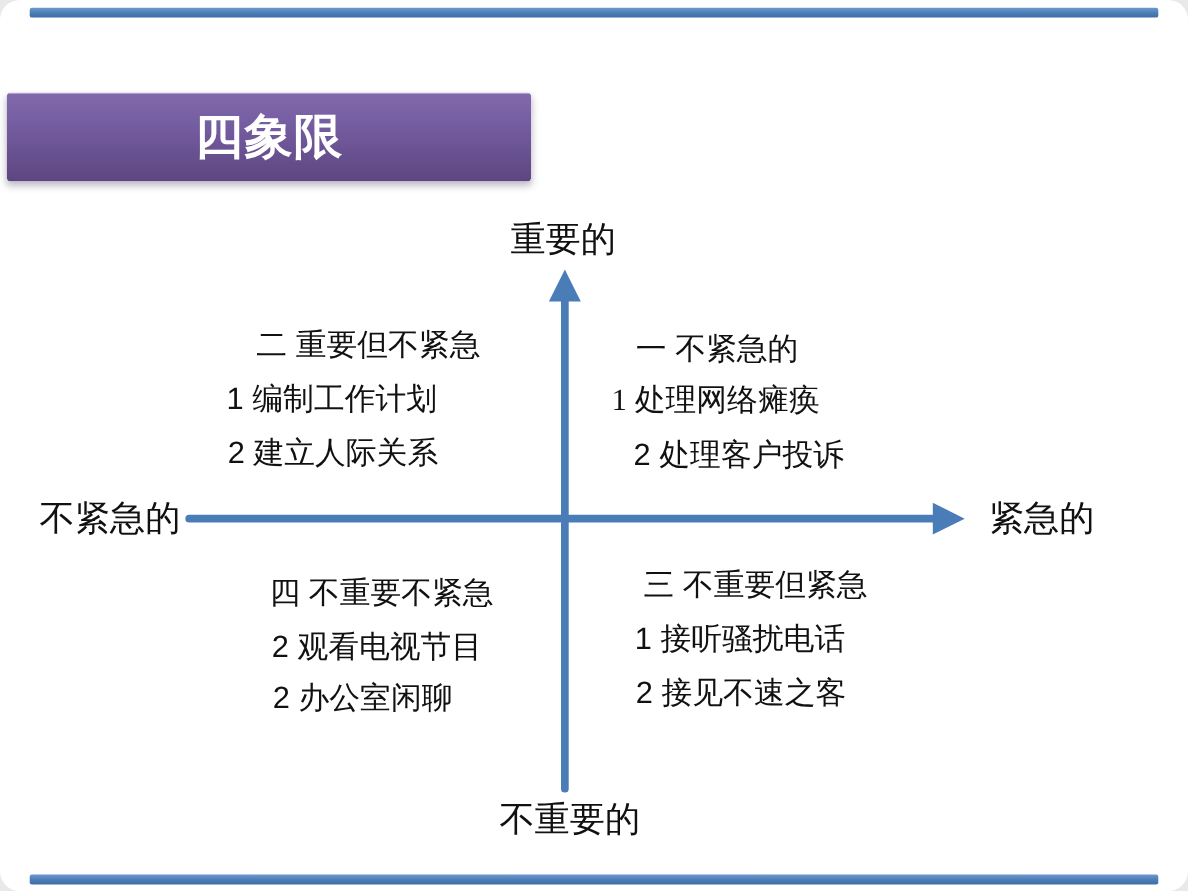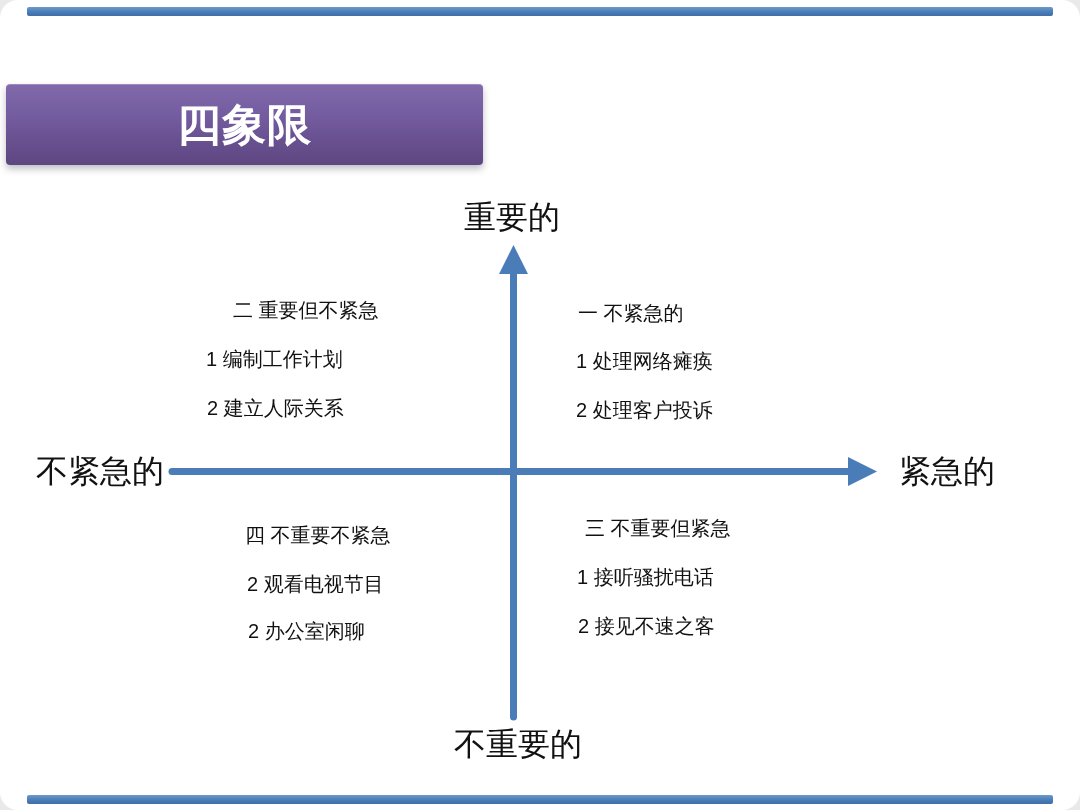--- a/index.html
+++ b/index.html
@@ -36,35 +36,35 @@
     font-size:44px;font-weight:bold;color:#ffffff;
     letter-spacing:1px;
   }
 
   
   .axes-svg{position:absolute;left:0;top:0;width:1080px;height:810px;}
 
   
   .t{position:absolute;white-space:nowrap;line-height:1;}
   .axis-label{font-size:32px;}
-  .q-line{font-size:20px;}
+  .q-line{font-size:28px;}
 
   
   .lbl-top{left:464px;top:201px;}
   .lbl-bottom{left:454px;top:728px;}
   .lbl-left{left:36px;top:455px;}
   .lbl-right{left:899px;top:455px;}
 
   
   .q2-h {left:233px;top:300px;}
   .q2-i1{left:206px;top:349px;}
   .q2-i2{left:207px;top:398px;}
   
   .q1-h {left:578px;top:303px;}
-  .q1-i1{left:576px;top:351px;}
+  .q1-i1{left:556px;top:351px;font-family:Liberation Serif, serif;}
   .q1-i2{left:576px;top:400px;}
   
   .q4-h {left:245px;top:525px;}
   .q4-i1{left:247px;top:574px;}
   .q4-i2{left:248px;top:621px;}
   
   .q3-h {left:585px;top:518px;}
   .q3-i1{left:577px;top:567px;}
   .q3-i2{left:578px;top:616px;}
 </style>

